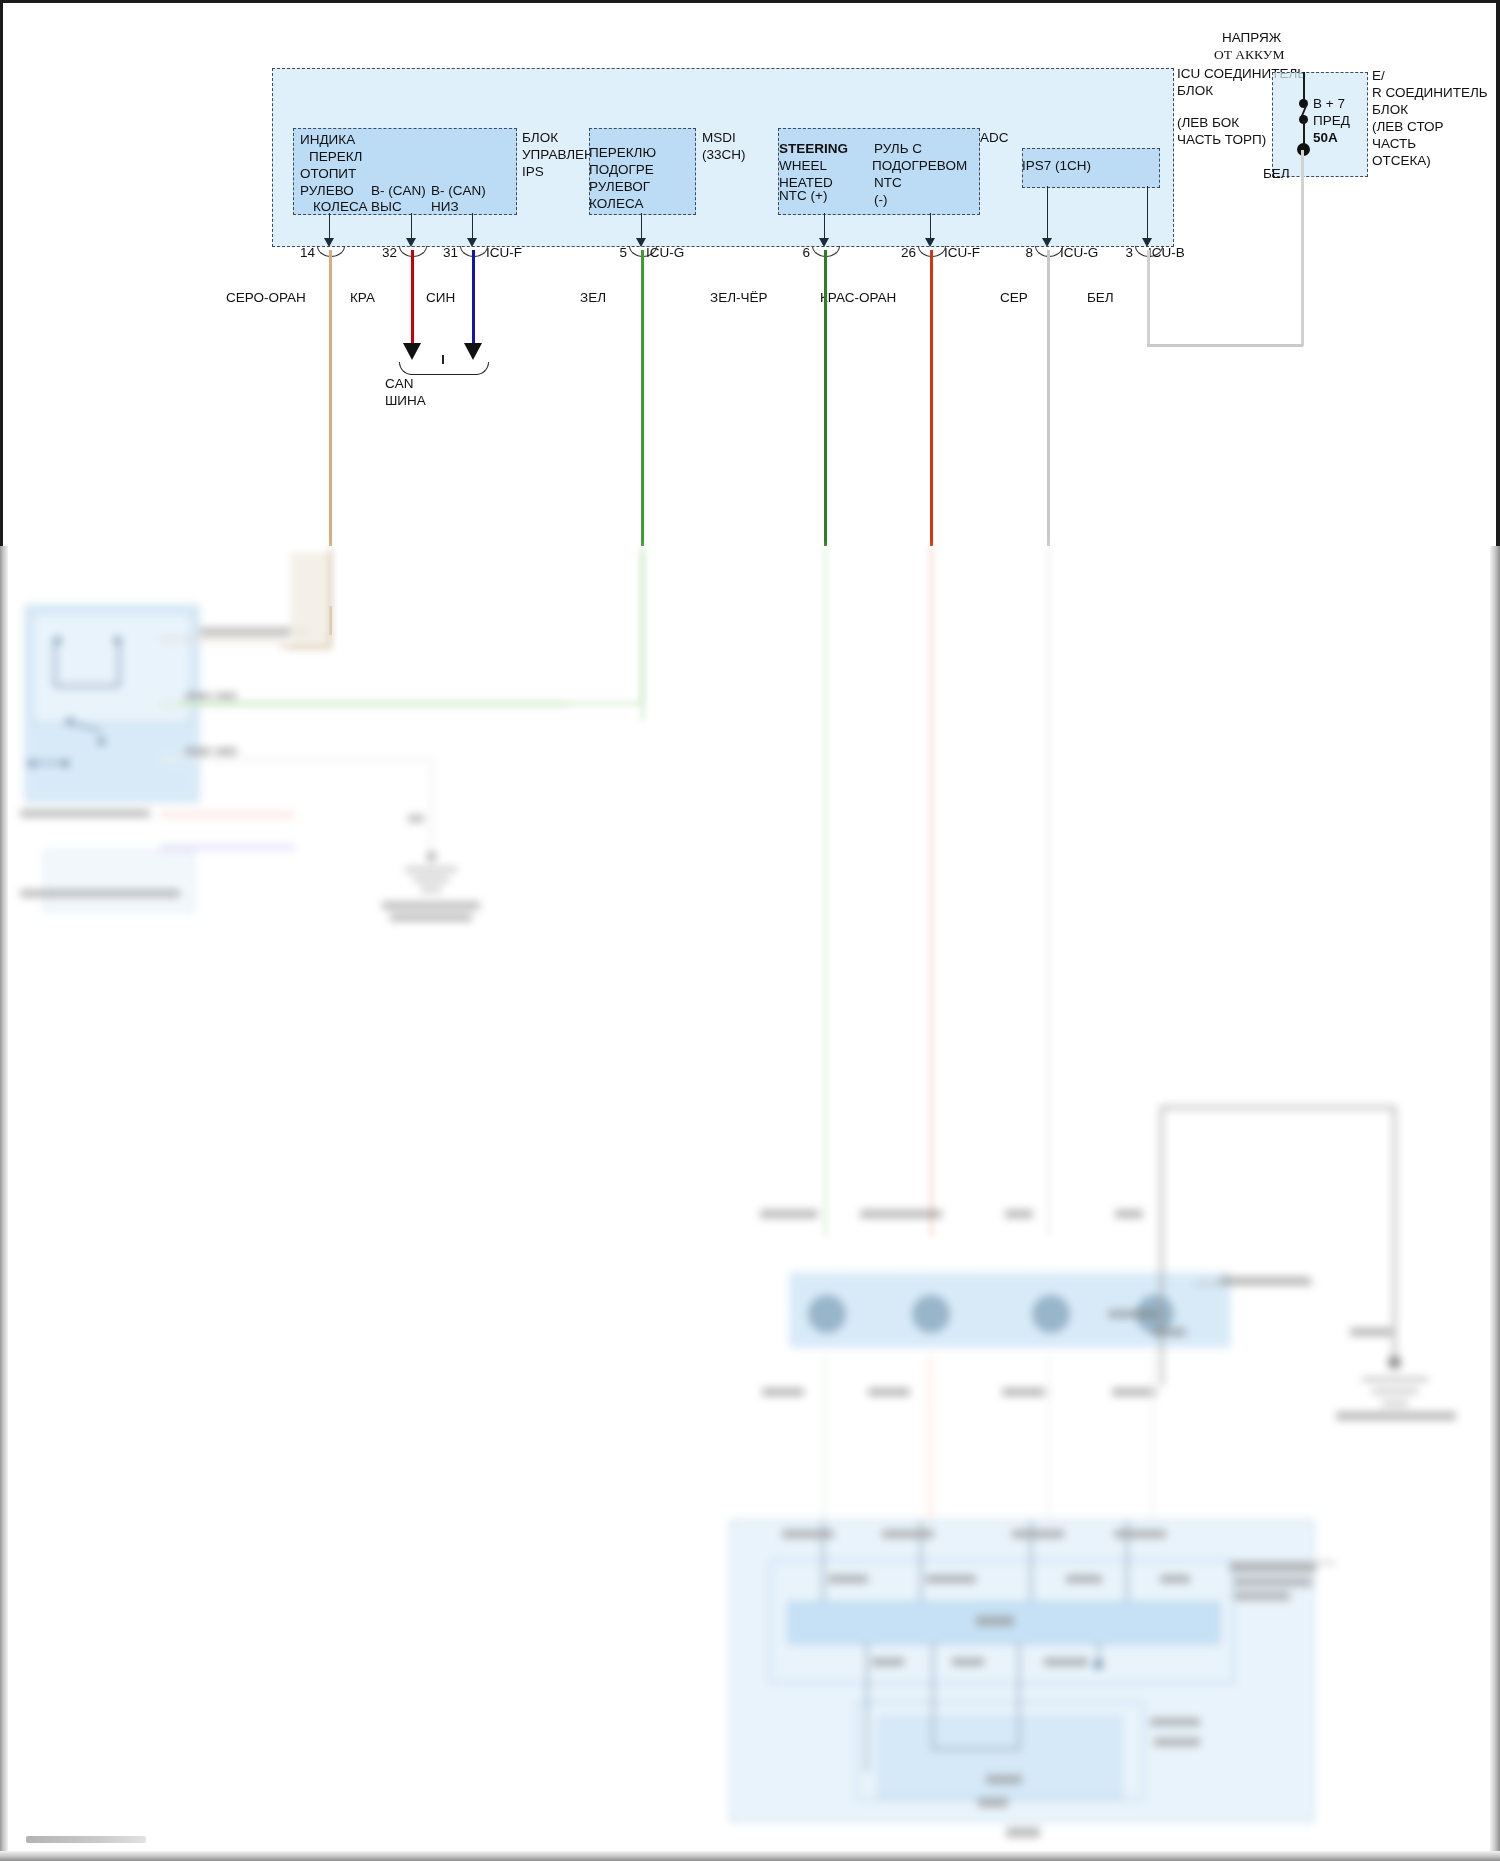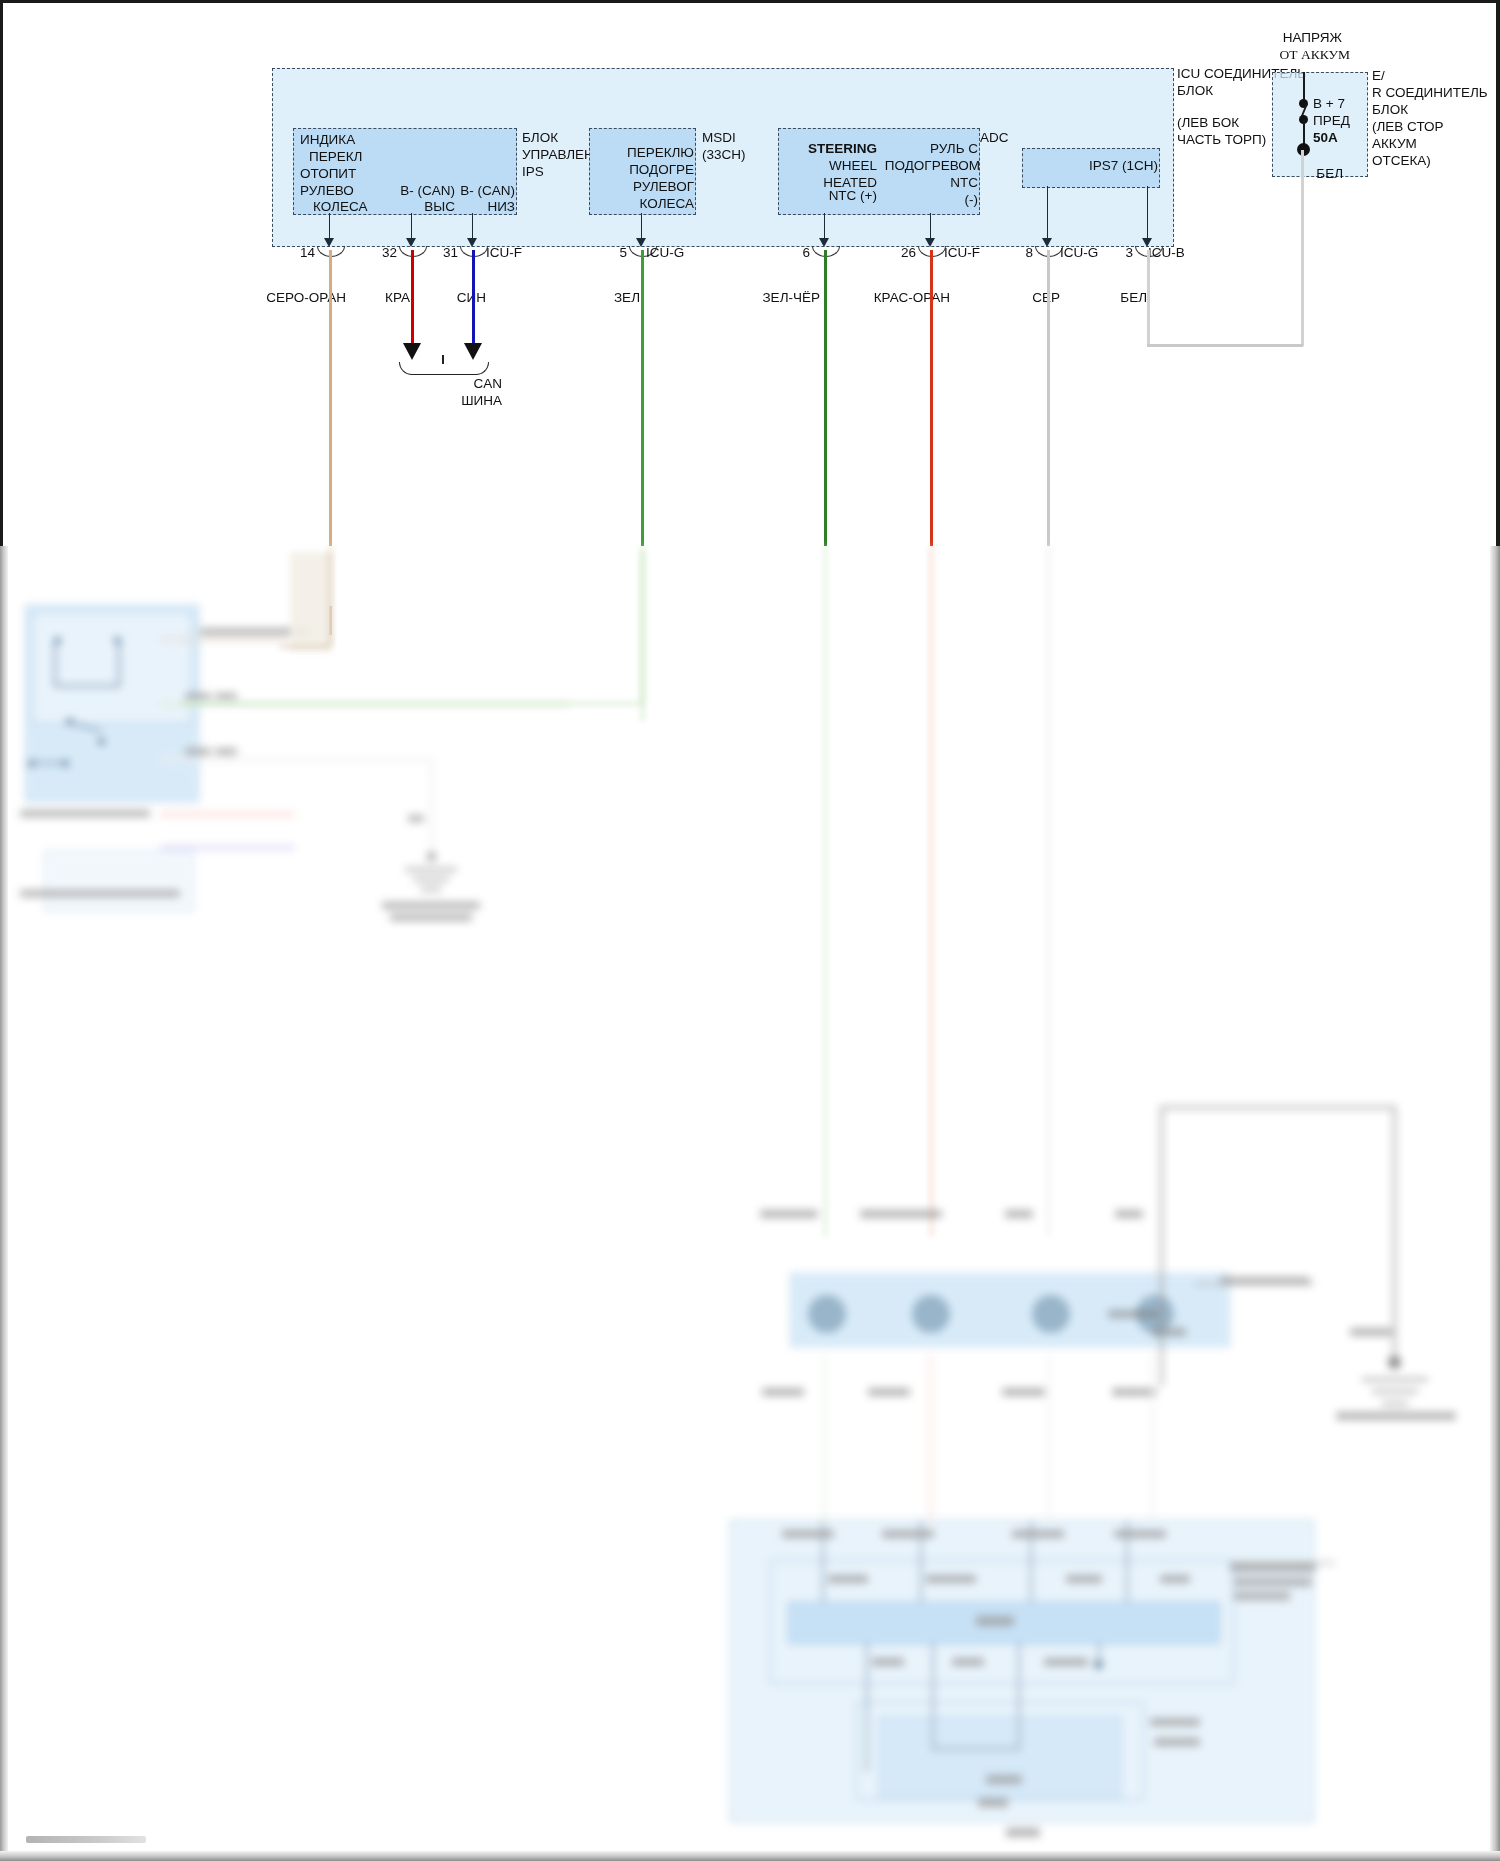--- a/index.html
+++ b/index.html
@@ -21,21 +21,21 @@
   .frame-right{position:absolute;right:0;top:0;width:4px;height:546px;background:#1b1b1b;}
   .frame-left2{position:absolute;left:0;top:546px;width:8px;height:1315px;
                background:linear-gradient(90deg,#9a9a9a 0%,#c9c9c9 45%,#f2f2f2 100%);}
   .frame-right2{position:absolute;right:0;top:546px;width:10px;height:1315px;
                background:linear-gradient(270deg,#8d8d8d 0%,#c4c4c4 45%,#f3f3f3 100%);}
   .frame-bottom{position:absolute;left:0;bottom:0;height:10px;width:1500px;
                background:linear-gradient(0deg,#8d8d8d 0%,#c9c9c9 50%,#f3f3f3 100%);}
 
   
   .t{position:absolute;color:#111;font-size:13.5px;line-height:15.5px;white-space:pre;}
-  .t.c{text-align:right;}
+  .t.c{text-align:left;}
   .t.r{text-align:right;}
   .dash{position:absolute;border:1.7px dashed #3c4b5c;background:rgba(214,235,250,.75);}
   .dash-in{position:absolute;border:1.6px dashed #3c4b5c;background:#bcdcf5;}
 
   
   .wire{position:absolute;width:2.6px;}
   .hwire{position:absolute;height:2.6px;}
 
   
   .arr{position:absolute;width:0;height:0;border-left:5px solid transparent;
@@ -212,21 +212,21 @@
 
   <div class="t c" style="left:1222px;top:30px;width:120px;">НАПРЯЖ</div>
   <div class="t c" style="left:1214px;top:47px;width:136px;font-family:Liberation Serif, serif;">ОТ АККУМ</div>
 
   <div class="dash" style="left:1272px;top:72px;width:94px;height:103px;"></div>
 
   <div class="t" style="left:1372px;top:68px;">E/</div>
   <div class="t" style="left:1372px;top:85px;text-align:center;">R СОЕДИНИТЕЛЬ</div>
   <div class="t" style="left:1372px;top:102px;">БЛОК</div>
   <div class="t" style="left:1372px;top:119px;">(ЛЕВ СТОР</div>
-  <div class="t" style="left:1372px;top:136px;">АККУМ</div>
+  <div class="t" style="left:1372px;top:136px;">ЧАСТЬ</div>
   <div class="t" style="left:1372px;top:153px;">ОТСЕКА)</div>
 
   <div class="fuse-line" style="left:1303px;top:72px;height:31px;"></div>
   <div class="dot" style="left:1299px;top:99px;width:9px;height:9px;"></div>
   <div class="fuse-line" style="left:1303px;top:104px;height:14px;transform:skewX(-22deg);"></div>
   <div class="dot" style="left:1299px;top:115px;width:9px;height:9px;"></div>
   <div class="fuse-line" style="left:1303px;top:120px;height:28px;"></div>
   <div class="dot" style="left:1297px;top:143px;width:13px;height:13px;"></div>
 
   <div class="t" style="left:1313px;top:96px;">B + 7</div>

